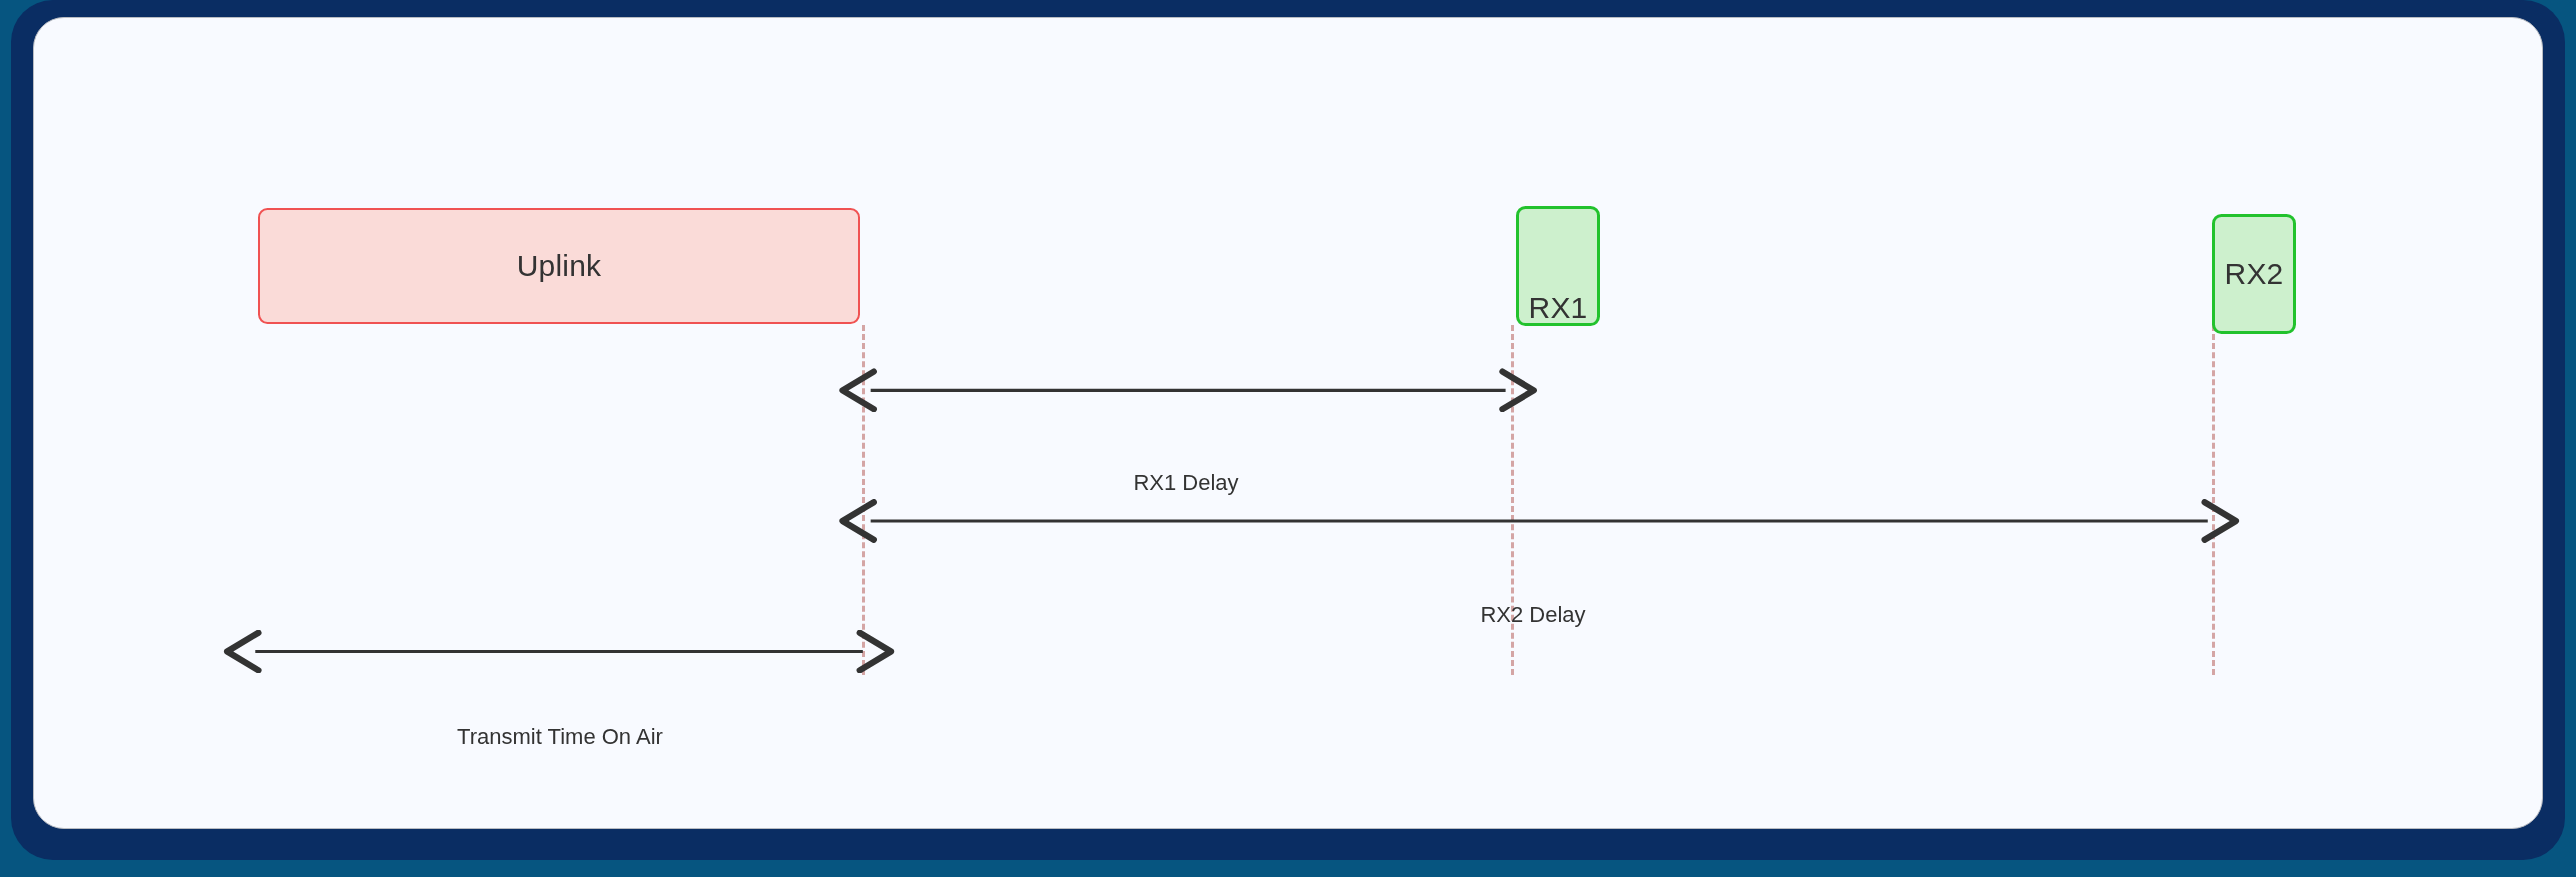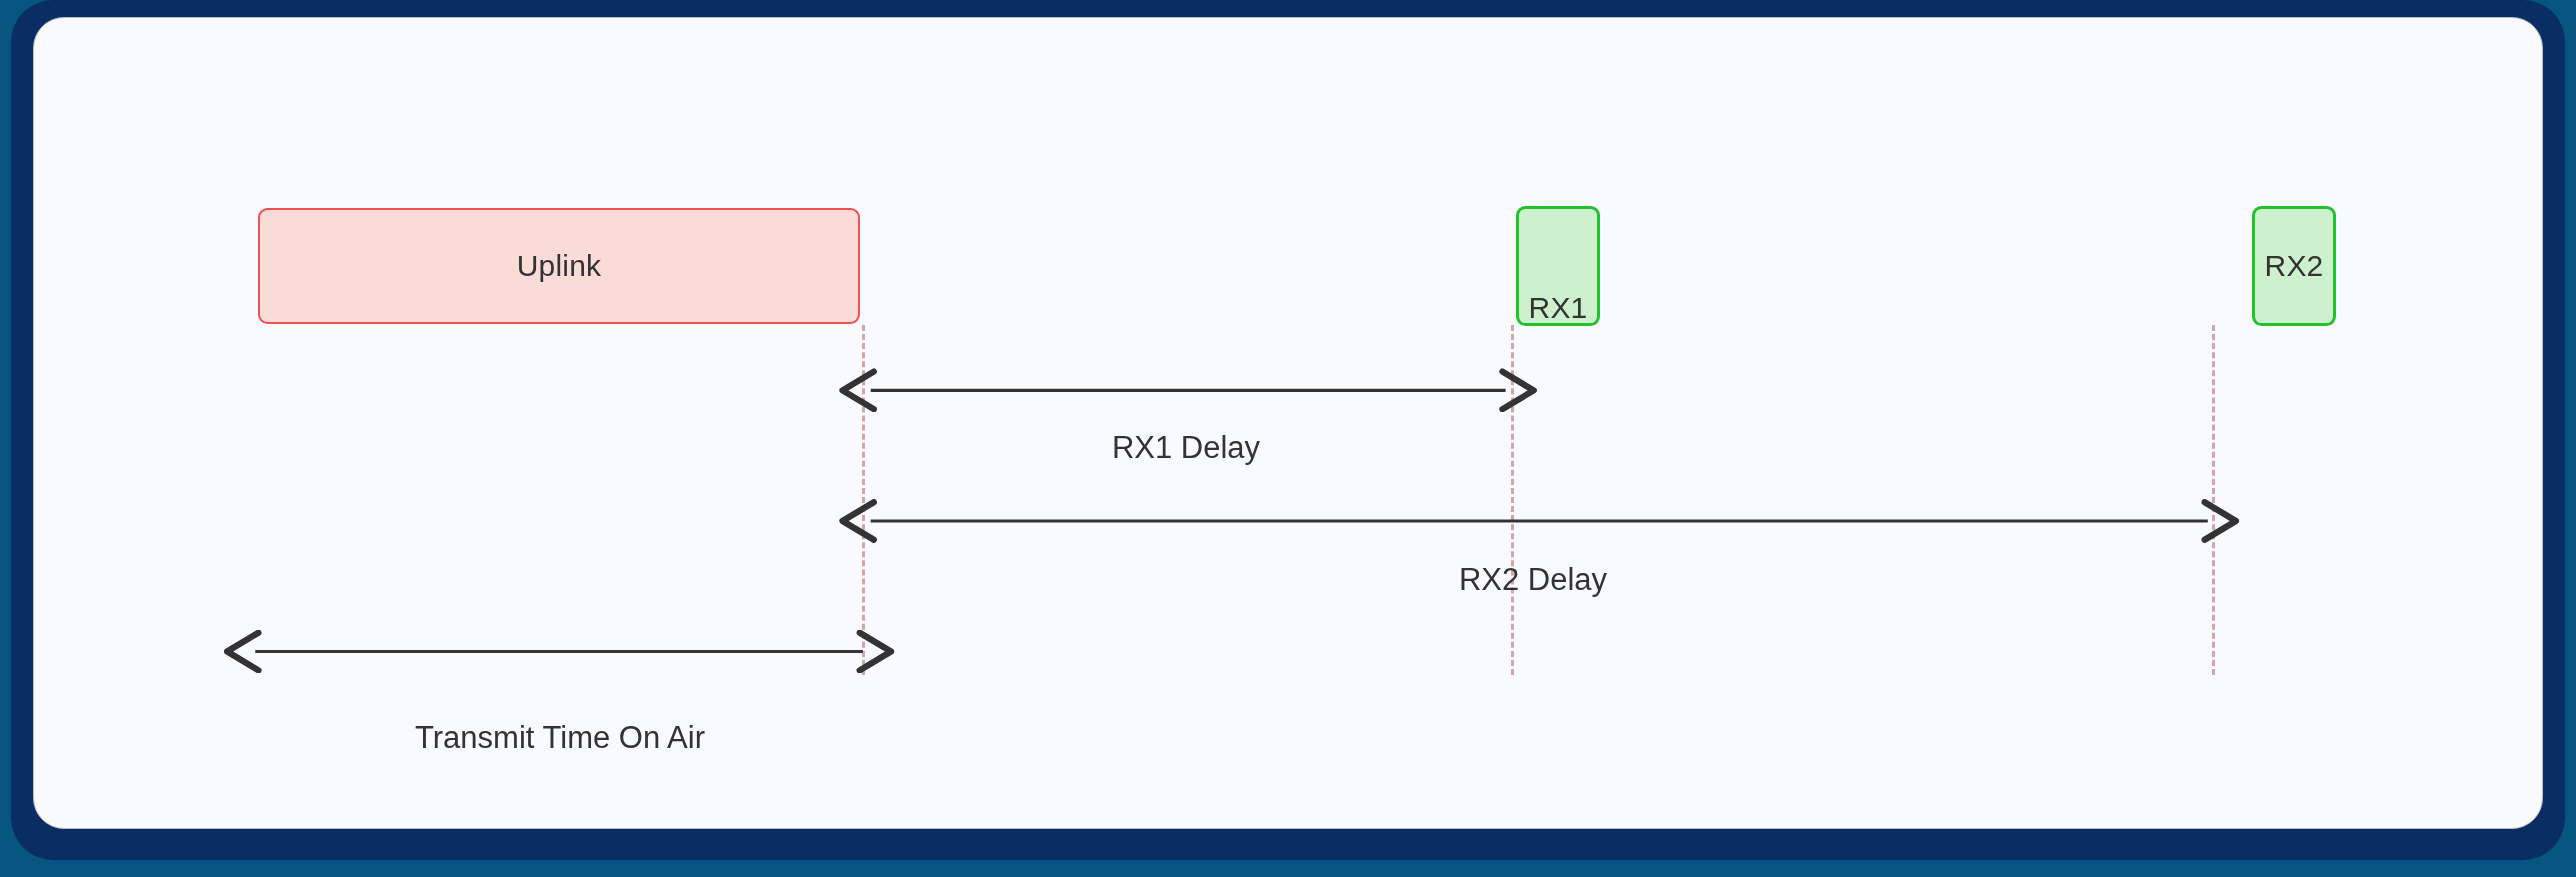--- a/index.html
+++ b/index.html
@@ -84,26 +84,25 @@
     left: 1482px;
     top: 188px;
     width: 84px;
     height: 120px;
     background: #cdf0cd;
     border: 3.1px solid #22c22d;
     align-items: flex-end;
   }
   #node-rx2 {
     left: 2178px;
-    top: 188px;
+    top: 196px;
     width: 84px;
     height: 120px;
     background: #cdf0cd;
     border: 3.1px solid #22c22d;
-    margin-left: 40px;
   }
 
   
   .lifeline {
     position: absolute;
     width: 0;
     border-left: 3.1px dashed #d4a5a5;
     top: 307px;
     height: 350px;
   }
@@ -118,28 +117,29 @@
     top: 0;
     width: 2510px;
     height: 812px;
     pointer-events: none;
   }
 
   
   .arrow-caption {
     position: absolute;
     color: #333333;
-    font-size: 31px;
+    font-size: 22px;
     line-height: 1;
     white-space: nowrap;
     transform: translateX(-50%);
+    margin-top: 40px;
   }
   #caption-rx1-delay { left: 1152px; top: 414px; }
   #caption-rx2-delay { left: 1499px; top: 546px; text-align: center; }
-  #caption-toa       { left:  526px; top: 704px; }
+  #caption-toa       { left:  526px; top: 668px; }
 </style>
 </head>
 <body>
 
 <div id="diagram-frame">
   <div id="diagram-frame-inner-border"></div>
 
   <div id="diagram-card">
     <div id="diagram-canvas">
 

